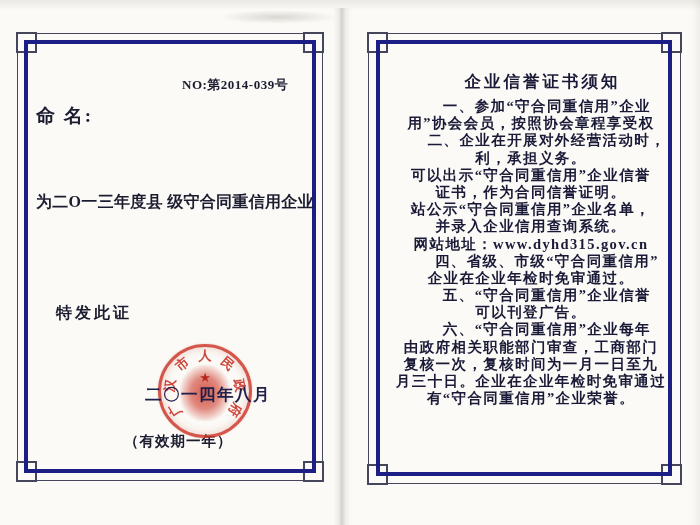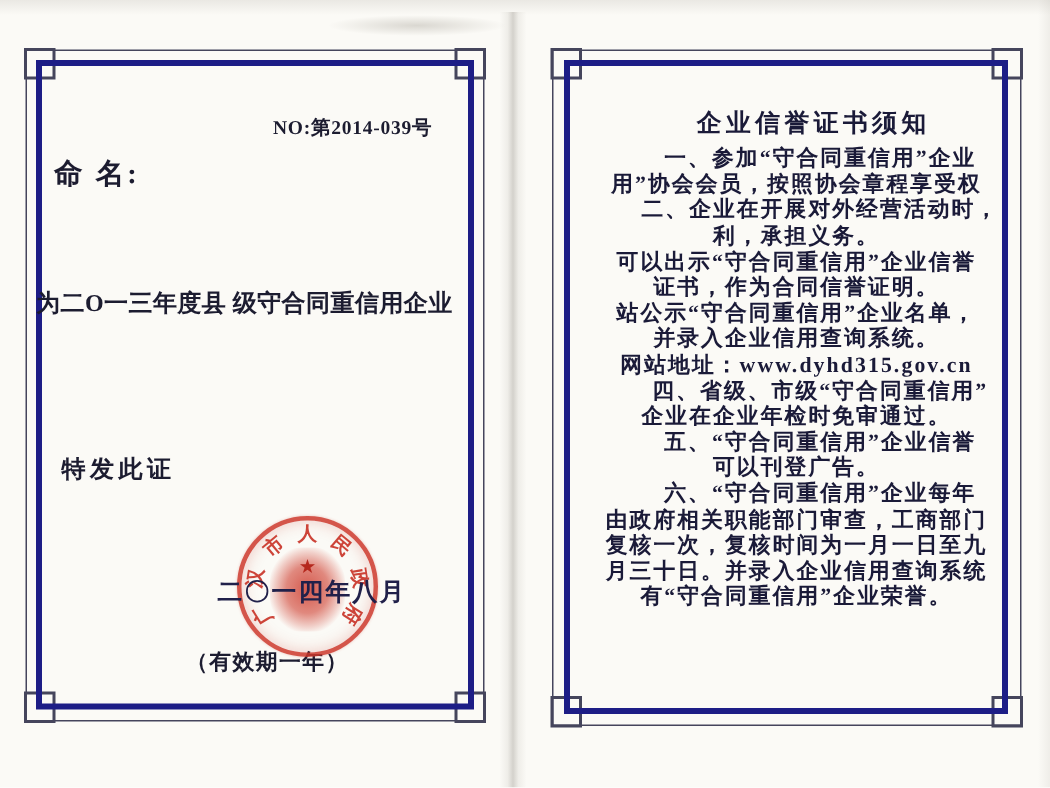--- a/index.html
+++ b/index.html
@@ -43,22 +43,22 @@
   .crease-top {
     position:absolute; left:218px; top:10px; width:120px; height:14px; z-index:1;
     background:radial-gradient(ellipse at center, rgba(140,134,122,.30), rgba(140,134,122,0) 70%);
   }
   
   .txt { position:absolute; color:#1c1c30; font-weight:bold; white-space:nowrap; z-index:3; }
   .serial    { left:182px; top:76px;  font-size:13px; letter-spacing:.5px; }
   .name-row  { left:36px;  top:103px; display:flex; align-items:center; }
   .name-label   { font-size:19px; letter-spacing:2px; }
   .company-name { font-size:14px; margin-left:5px; letter-spacing:.5px; }
-  .award-line { left:24px; top:192px; font-size:16px; letter-spacing:.3px; }
-  .issue-line { left:41px; top:303px; font-size:16px; letter-spacing:3px; }
+  .award-line { left:36px; top:192px; font-size:16px; letter-spacing:.3px; }
+  .issue-line { left:56px; top:303px; font-size:16px; letter-spacing:3px; }
   .date-line  { left:145px; top:384px; font-size:16.5px; letter-spacing:1.5px;
                 color:#20204a; z-index:6; }
   .validity   { left:124px; top:432px; font-size:14.5px; letter-spacing:1px; }
   
   .seal {
     position:absolute; left:158px; top:344px; width:94px; height:94px; z-index:5;
   }
   .seal-ring {
     position:absolute; inset:0; border:3.5px solid rgba(205,55,43,.85);
     border-radius:50%;
@@ -167,18 +167,18 @@
       <div class="notice-line">站公示“守合同重信用”企业名单，</div>
       <div class="notice-line">并录入企业信用查询系统。</div>
       <div class="notice-line">网站地址：www.dyhd315.gov.cn</div>
       <div class="notice-line">　　四、省级、市级“守合同重信用”</div>
       <div class="notice-line">企业在企业年检时免审通过。</div>
       <div class="notice-line">　　五、“守合同重信用”企业信誉</div>
       <div class="notice-line">可以刊登广告。</div>
       <div class="notice-line">　　六、“守合同重信用”企业每年</div>
       <div class="notice-line">由政府相关职能部门审查，工商部门</div>
       <div class="notice-line">复核一次，复核时间为一月一日至九</div>
-      <div class="notice-line">月三十日。并录入企业信用查询系统</div>
+      <div class="notice-line">月三十日。企业在企业年检时免审通过</div>
       <div class="notice-line">有“守合同重信用”企业荣誉。</div>
     </div>
   </div>
 
 </div>
 
 </body></html>

